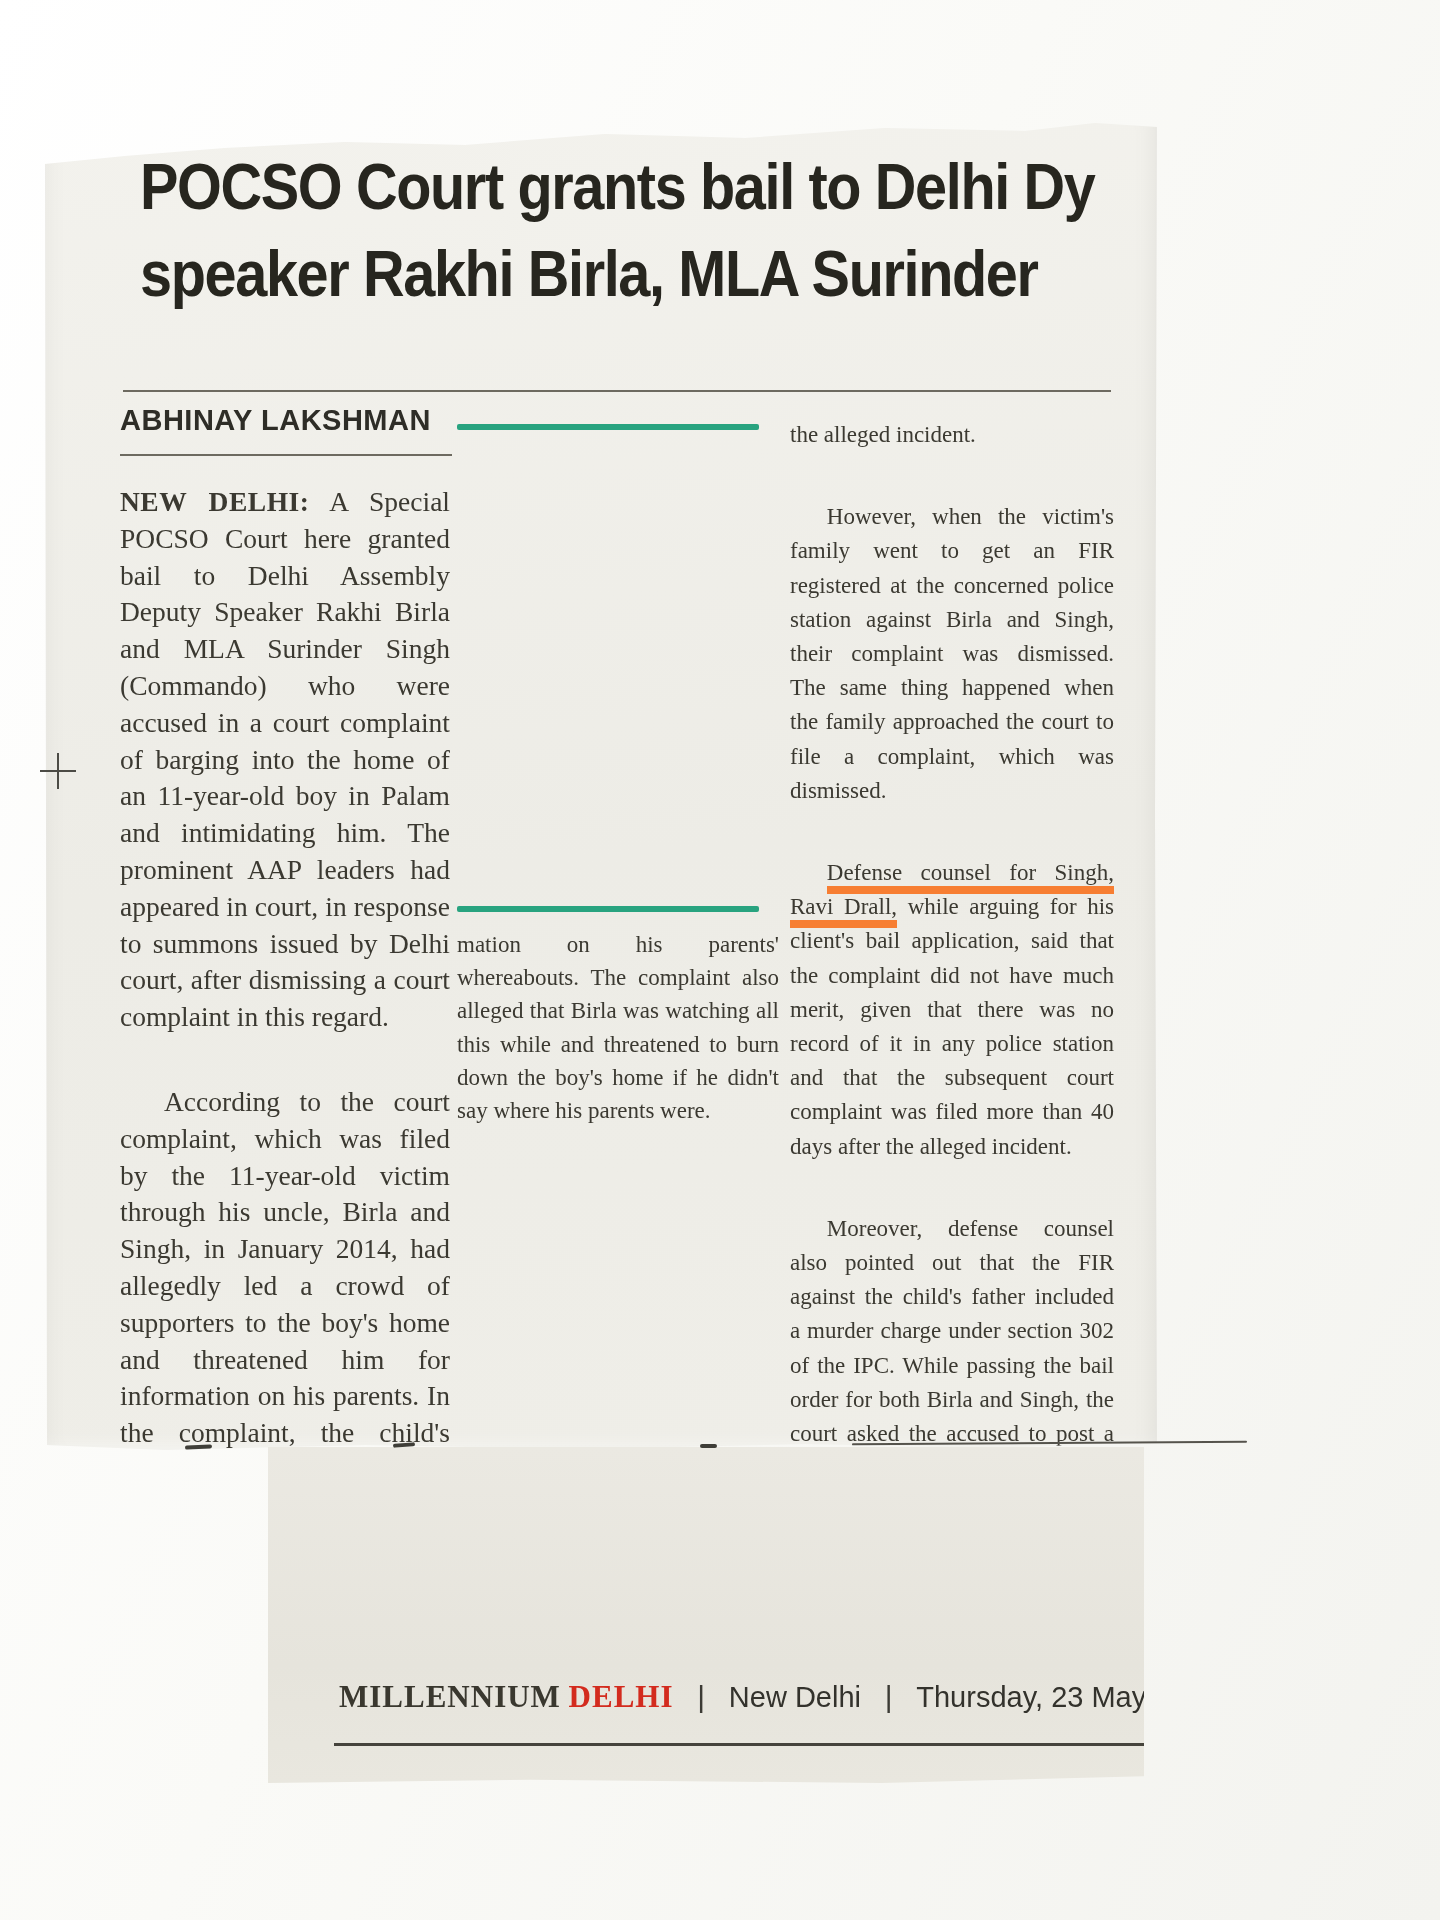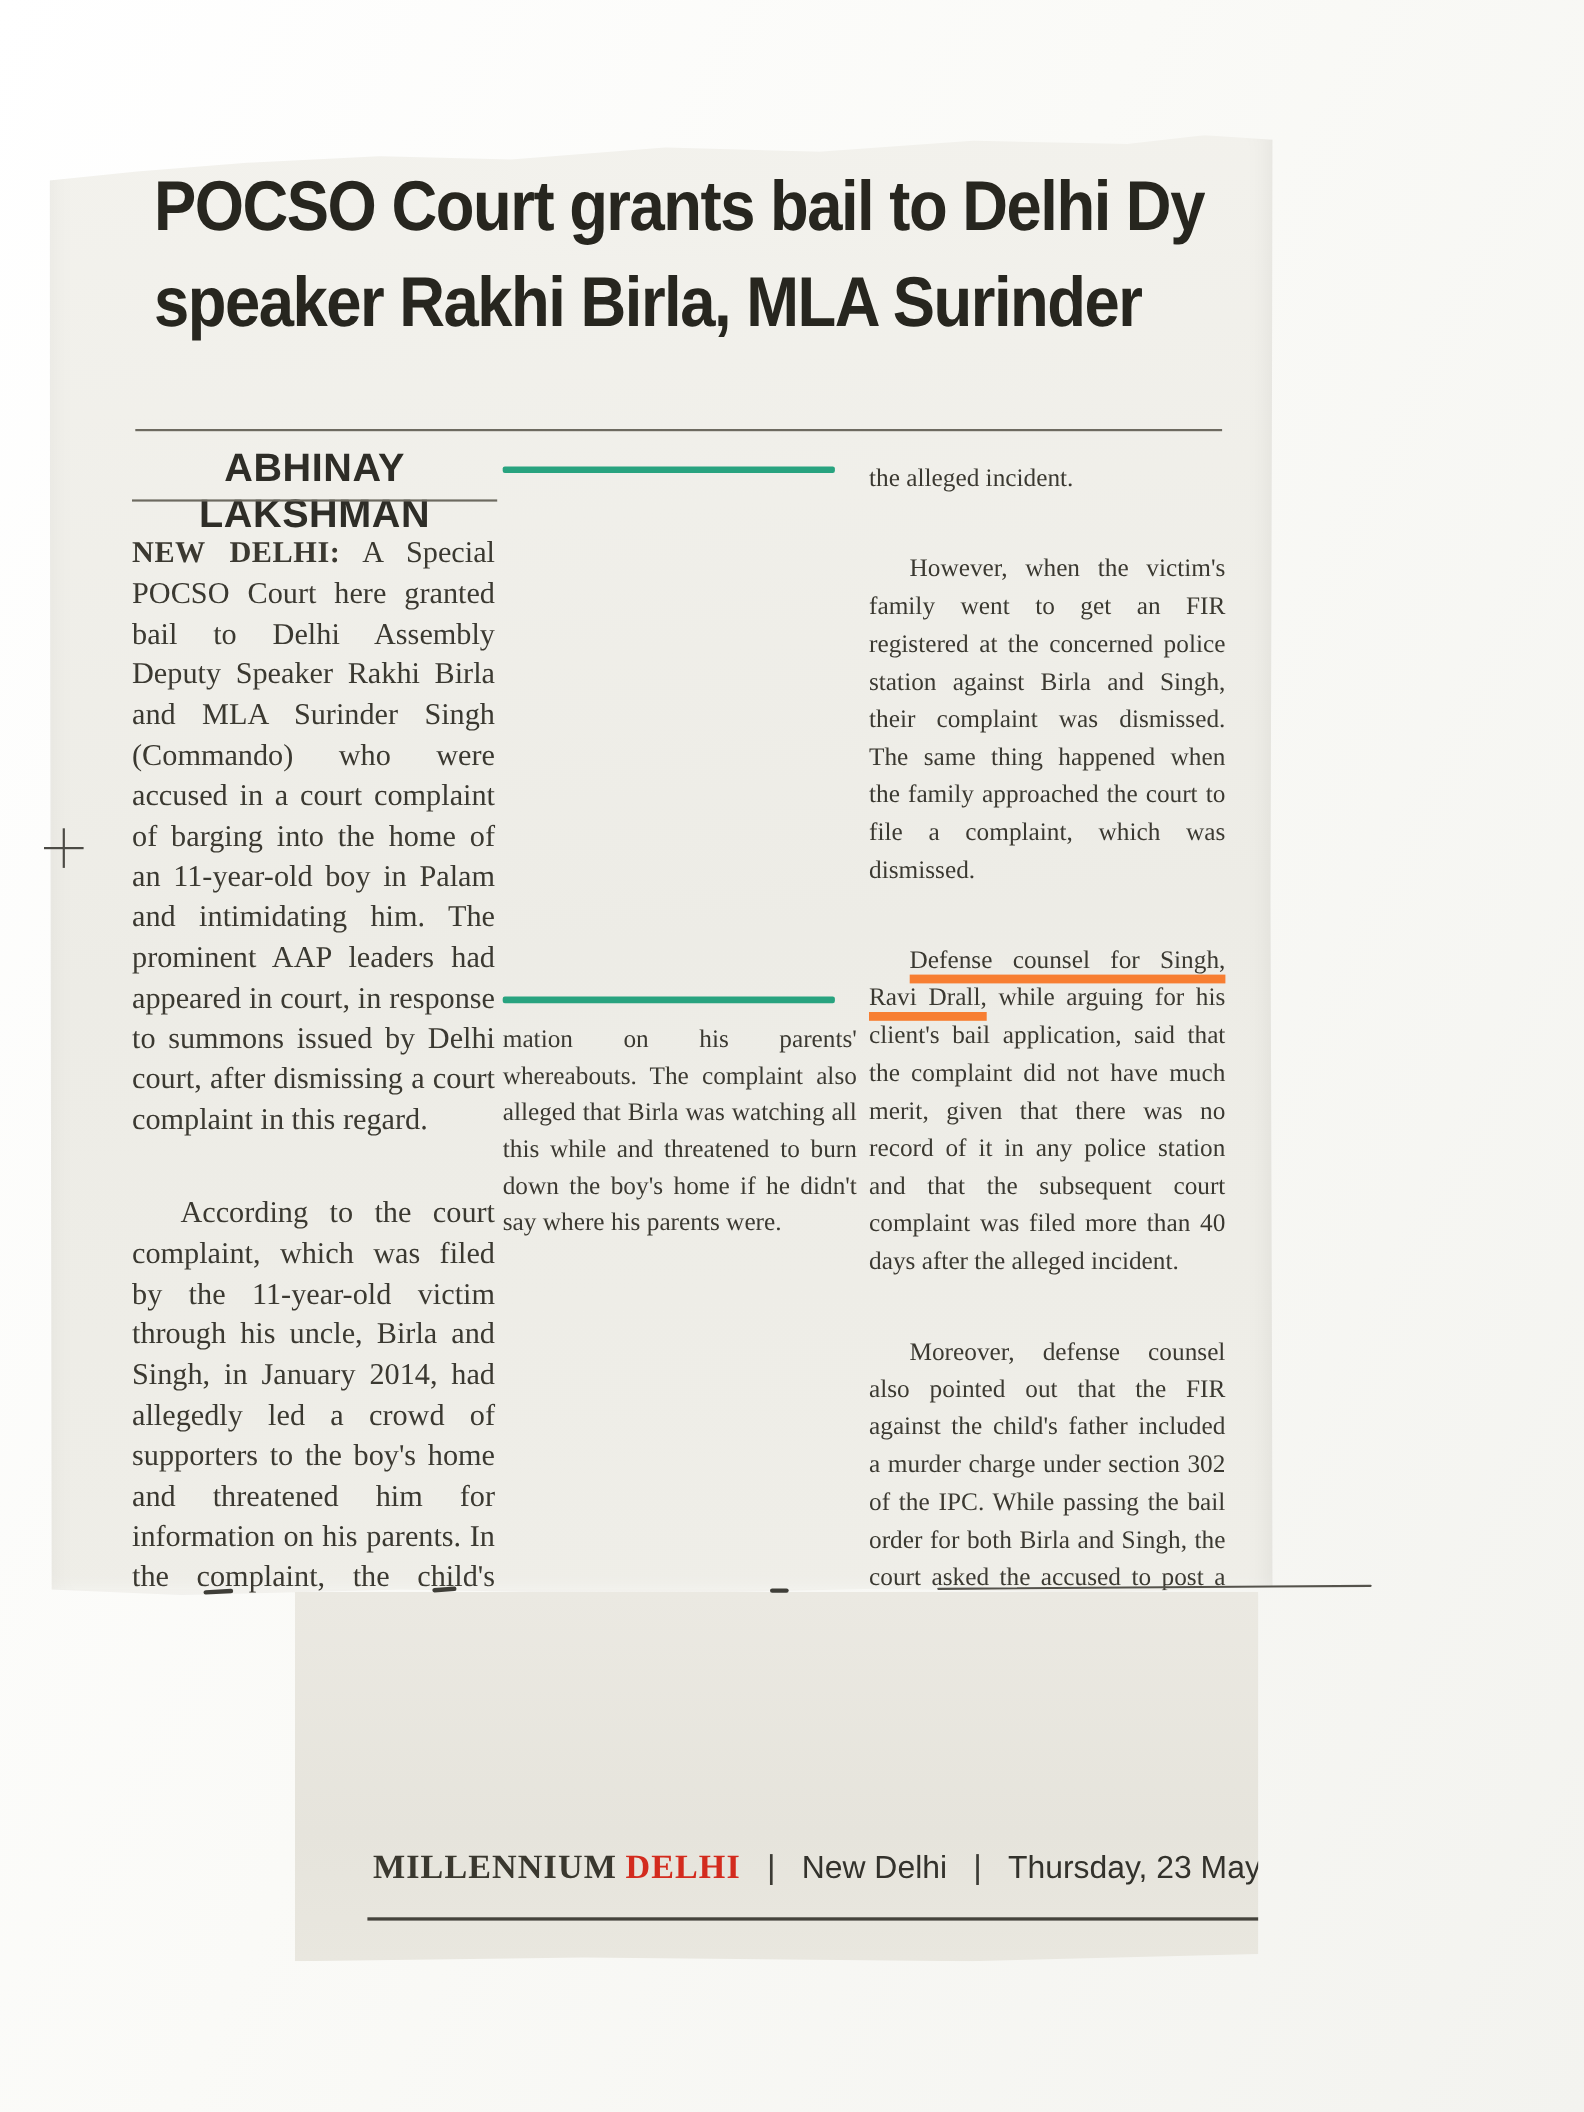--- a/index.html
+++ b/index.html
@@ -20,22 +20,22 @@
     pointer-events:none;
   }
   .headline{
     position:absolute;left:95px;top:26px;width:1160px;
     font-family:"Liberation Sans",sans-serif;font-weight:bold;
     font-size:64px;line-height:87px;letter-spacing:-1.5px;color:#27261f;
     transform:scaleX(0.90);transform-origin:left top;white-space:nowrap;
   }
   .headline-rule{position:absolute;left:78px;top:272px;width:988px;height:2px;background:#6d6a60;}
   .byline{
-    position:absolute;left:75px;top:286px;width:332px;text-align:center;
-    font-family:"Liberation Sans",sans-serif;font-weight:bold;font-size:36px;
+    position:absolute;left:75px;top:286px;width:332px;text-align:left;
+    font-family:"Liberation Sans",sans-serif;font-weight:bold;font-size:29px;
     letter-spacing:0.5px;color:#2e2d27;
   }
   .byline-rule{position:absolute;left:75px;top:336px;width:332px;height:2px;background:#6d6a60;}
   .col{position:absolute;text-align:justify;color:#3b3931;overflow-wrap:break-word;}
   .col p{margin:0;}
   .col p.indent{text-indent:1.6em;margin-top:48px;}
   .col1{left:75px;top:366px;width:330px;font-size:27.5px;line-height:36.8px;}
   .col2{left:412px;top:810px;width:322px;font-size:23px;line-height:33.2px;}
   .col3{left:745px;top:300px;width:324px;font-size:23px;line-height:34.2px;}
   .bold-lead{font-weight:bold;letter-spacing:0.5px;}

